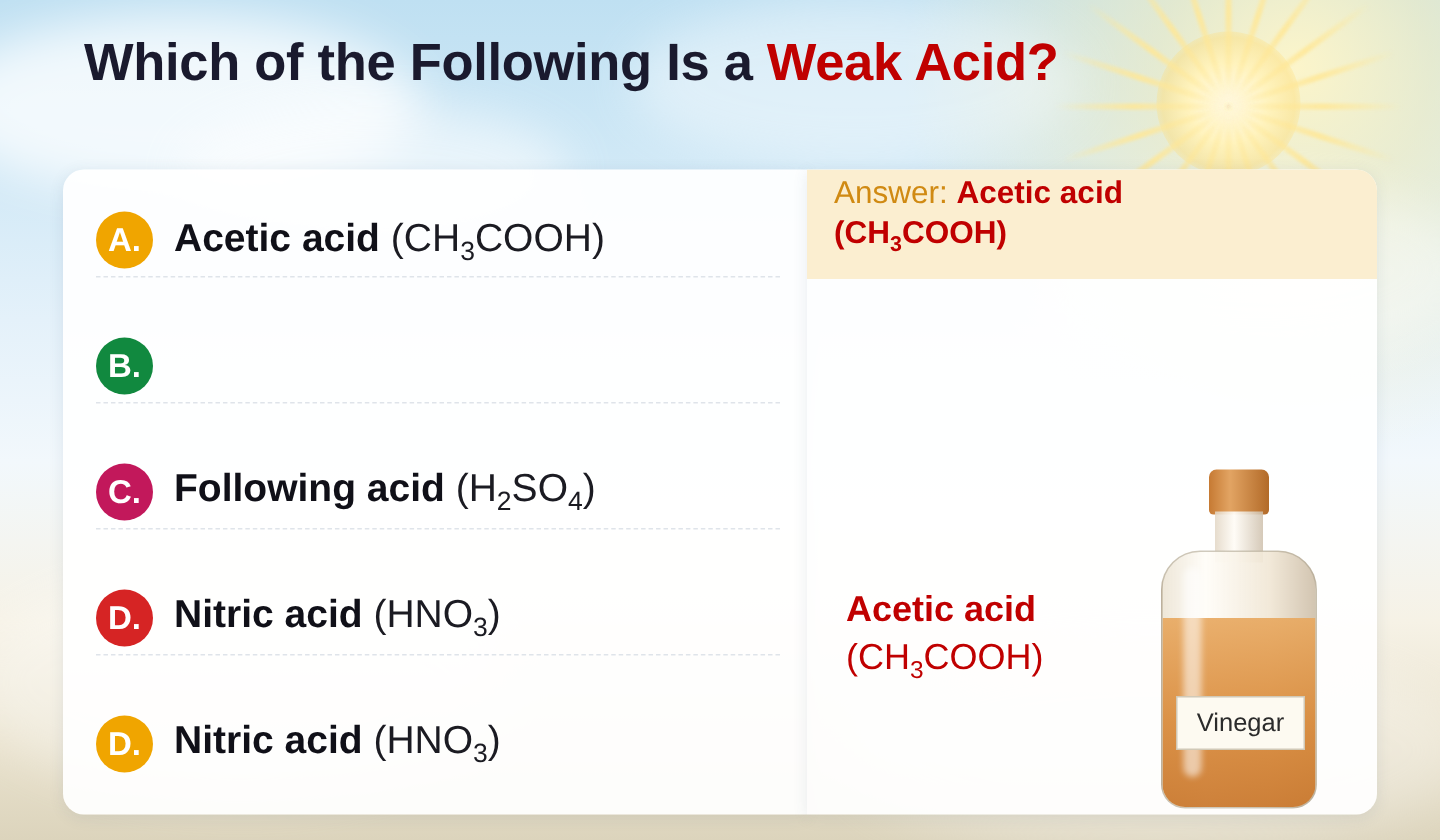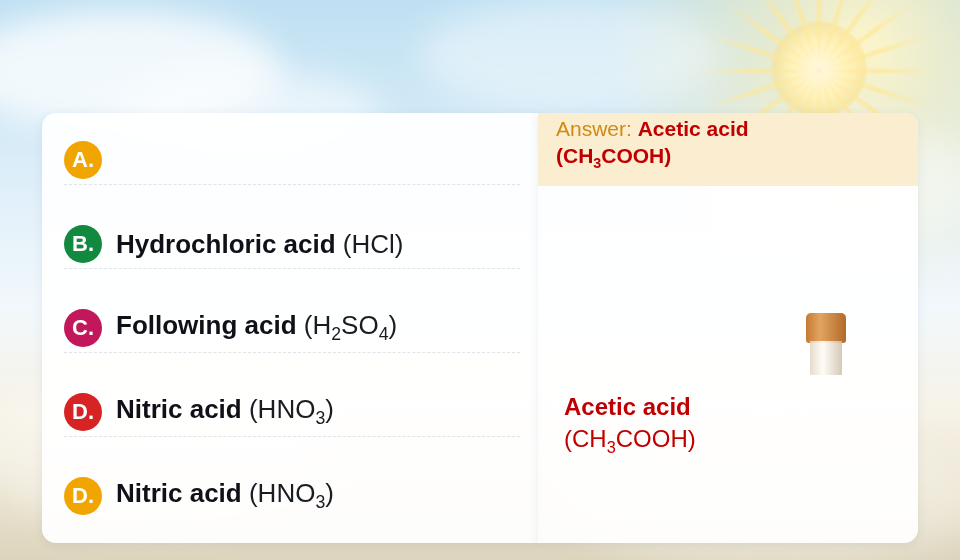--- a/index.html
+++ b/index.html
@@ -272,34 +272,37 @@
       <div class="ray" style="transform: rotate(216deg);"></div>
       <div class="ray" style="transform: rotate(234deg);"></div>
       <div class="ray" style="transform: rotate(252deg);"></div>
       <div class="ray" style="transform: rotate(270deg);"></div>
       <div class="ray" style="transform: rotate(288deg);"></div>
       <div class="ray" style="transform: rotate(306deg);"></div>
       <div class="ray" style="transform: rotate(324deg);"></div>
       <div class="ray" style="transform: rotate(342deg);"></div>
     </div>
 
+  <div class="title">
+    <span>Which of the Following Is a </span><span class="accent">Weak Acid?</span>
+  </div>
 
   <div class="panel-left">
     <div class="options">
 
       <div class="option">
         <span class="badge" style="background: rgb(240, 165, 0);">A.</span>
+        <span class="opt-text">
+          <span class="nm">Acetic acid</span>
+          <span class="formula"><span>(CH</span><sub>3</sub><span>COOH)</span></span>
+        </span>
       </div>
 
       <div class="option">
         <span class="badge" style="background: rgb(17, 137, 63);">B.</span>
-        <span class="opt-text">
-          <span class="nm">Hydrochloric acid</span>
-          <span class="formula"><span>(HCl)</span></span>
-        </span>
       </div>
 
       <div class="option">
         <span class="badge" style="background: rgb(194, 24, 91);">C.</span>
         <span class="opt-text">
           <span class="nm">Following acid</span>
           <span class="formula"><span>(H</span><sub>2</sub><span>SO</span><sub>4</sub><span>)</span></span>
         </span>
       </div>
 
@@ -330,16 +333,21 @@
 
 
     <div class="highlight-term">
       <div class="b">Acetic acid</div>
       <div><span>(CH</span><sub>3</sub><span>COOH)</span></div>
     </div>
 
     <div class="bottle">
       <div class="cap"></div>
       <div class="neck"></div>
+      <div class="body">
+        <div class="liquid"></div>
+        <div class="shine"></div>
+        <div class="label">Vinegar</div>
+      </div>
     </div>
   </div>
 
 </div>
 
 </body></html>

